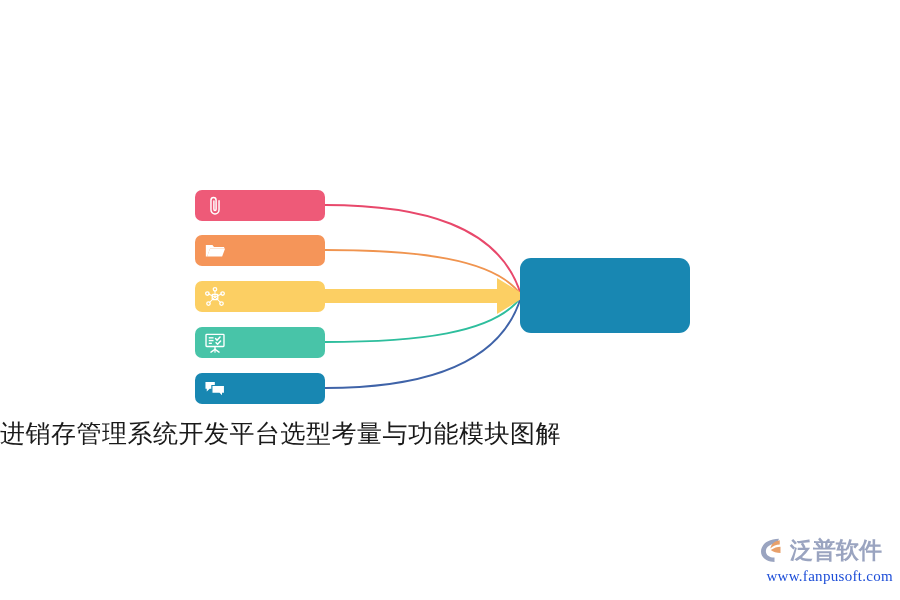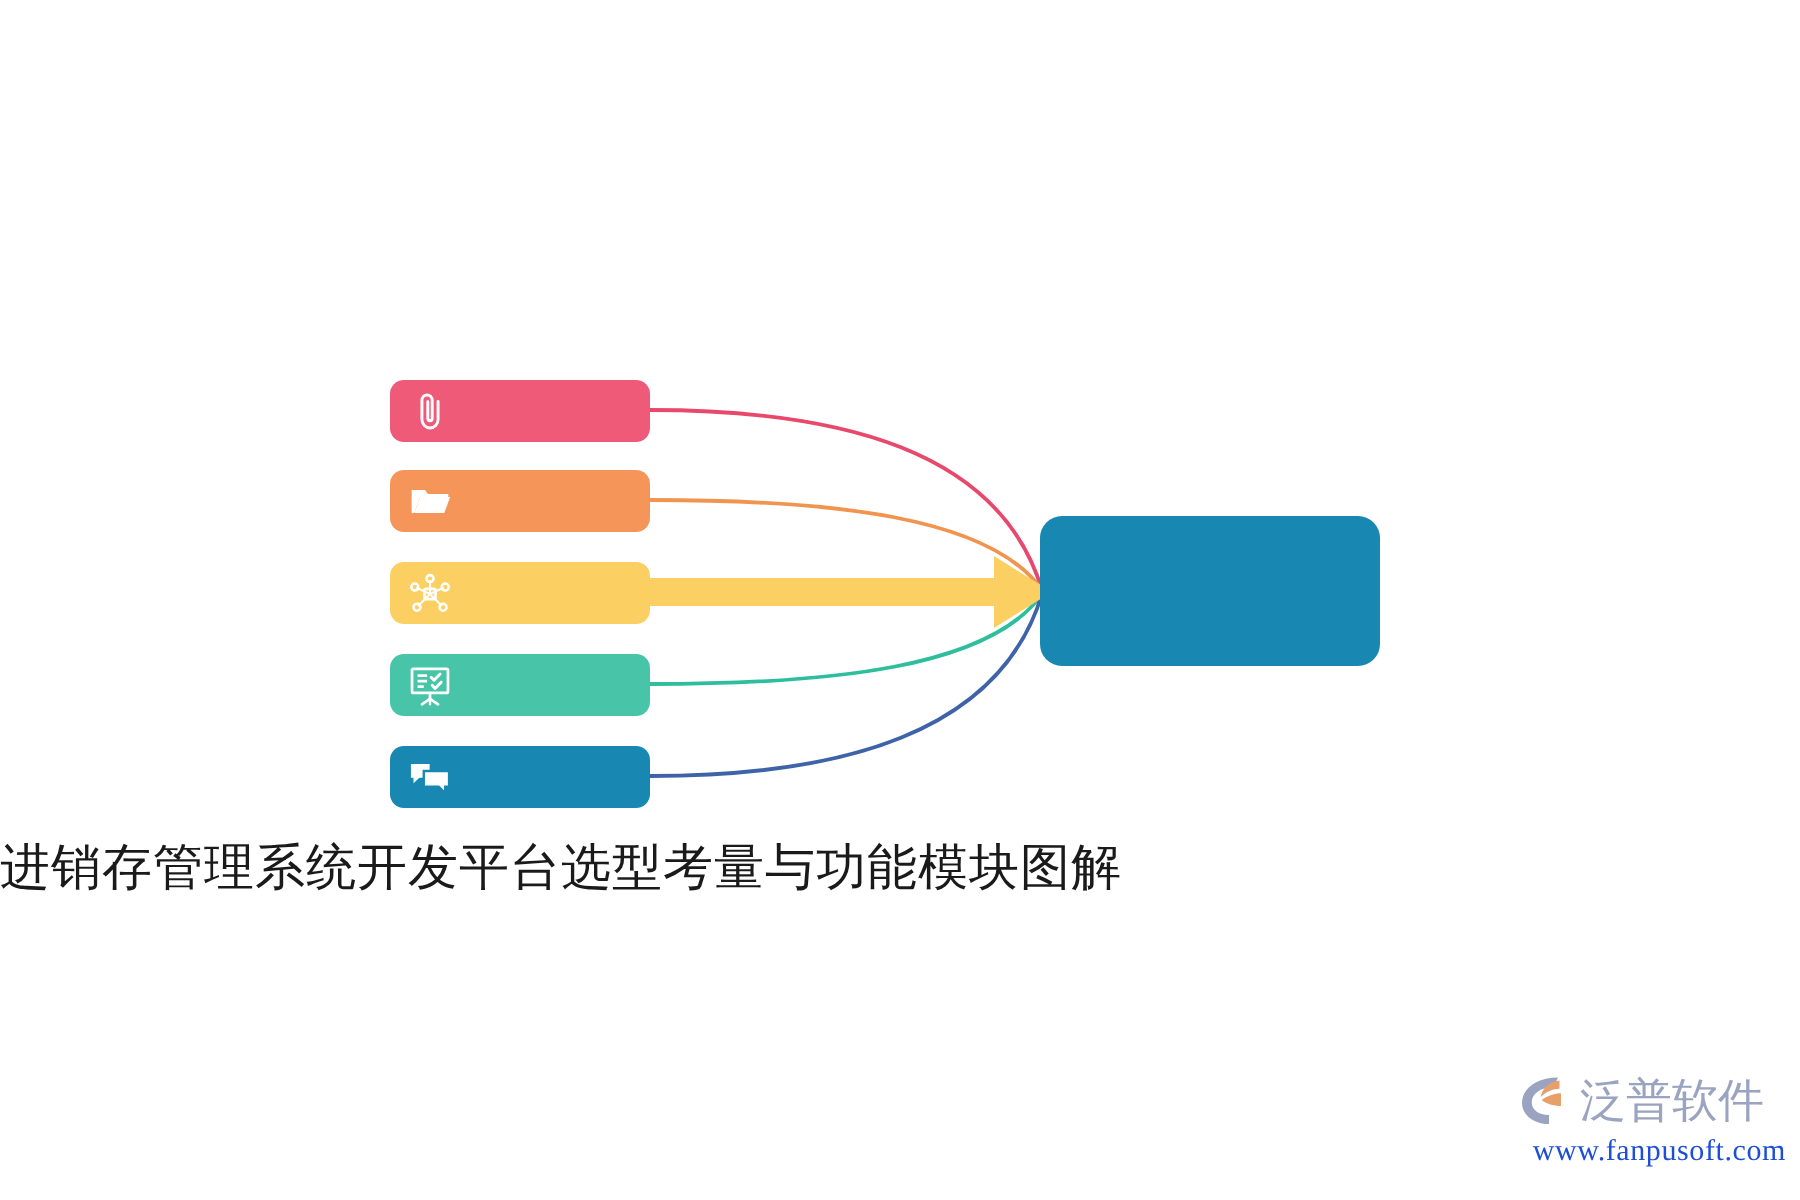--- a/index.html
+++ b/index.html
@@ -109,20 +109,21 @@
     height: 30px;
     flex: 0 0 auto;
   }
   #logo-word {
     font-size: 23px;
     color: #9aa4c0;
     font-family: "Liberation Serif", "DejaVu Serif", serif;
     letter-spacing: 0px;
     margin-left: 2px;
     line-height: 1;
+    font-weight: bold;
   }
   #logo-url {
     font-size: 15px;
     color: #1d4ed8;
     font-family: "Liberation Serif", "DejaVu Serif", serif;
     text-align: right;
     margin-top: 1px;
     letter-spacing: 0.3px;
   }
 </style>

